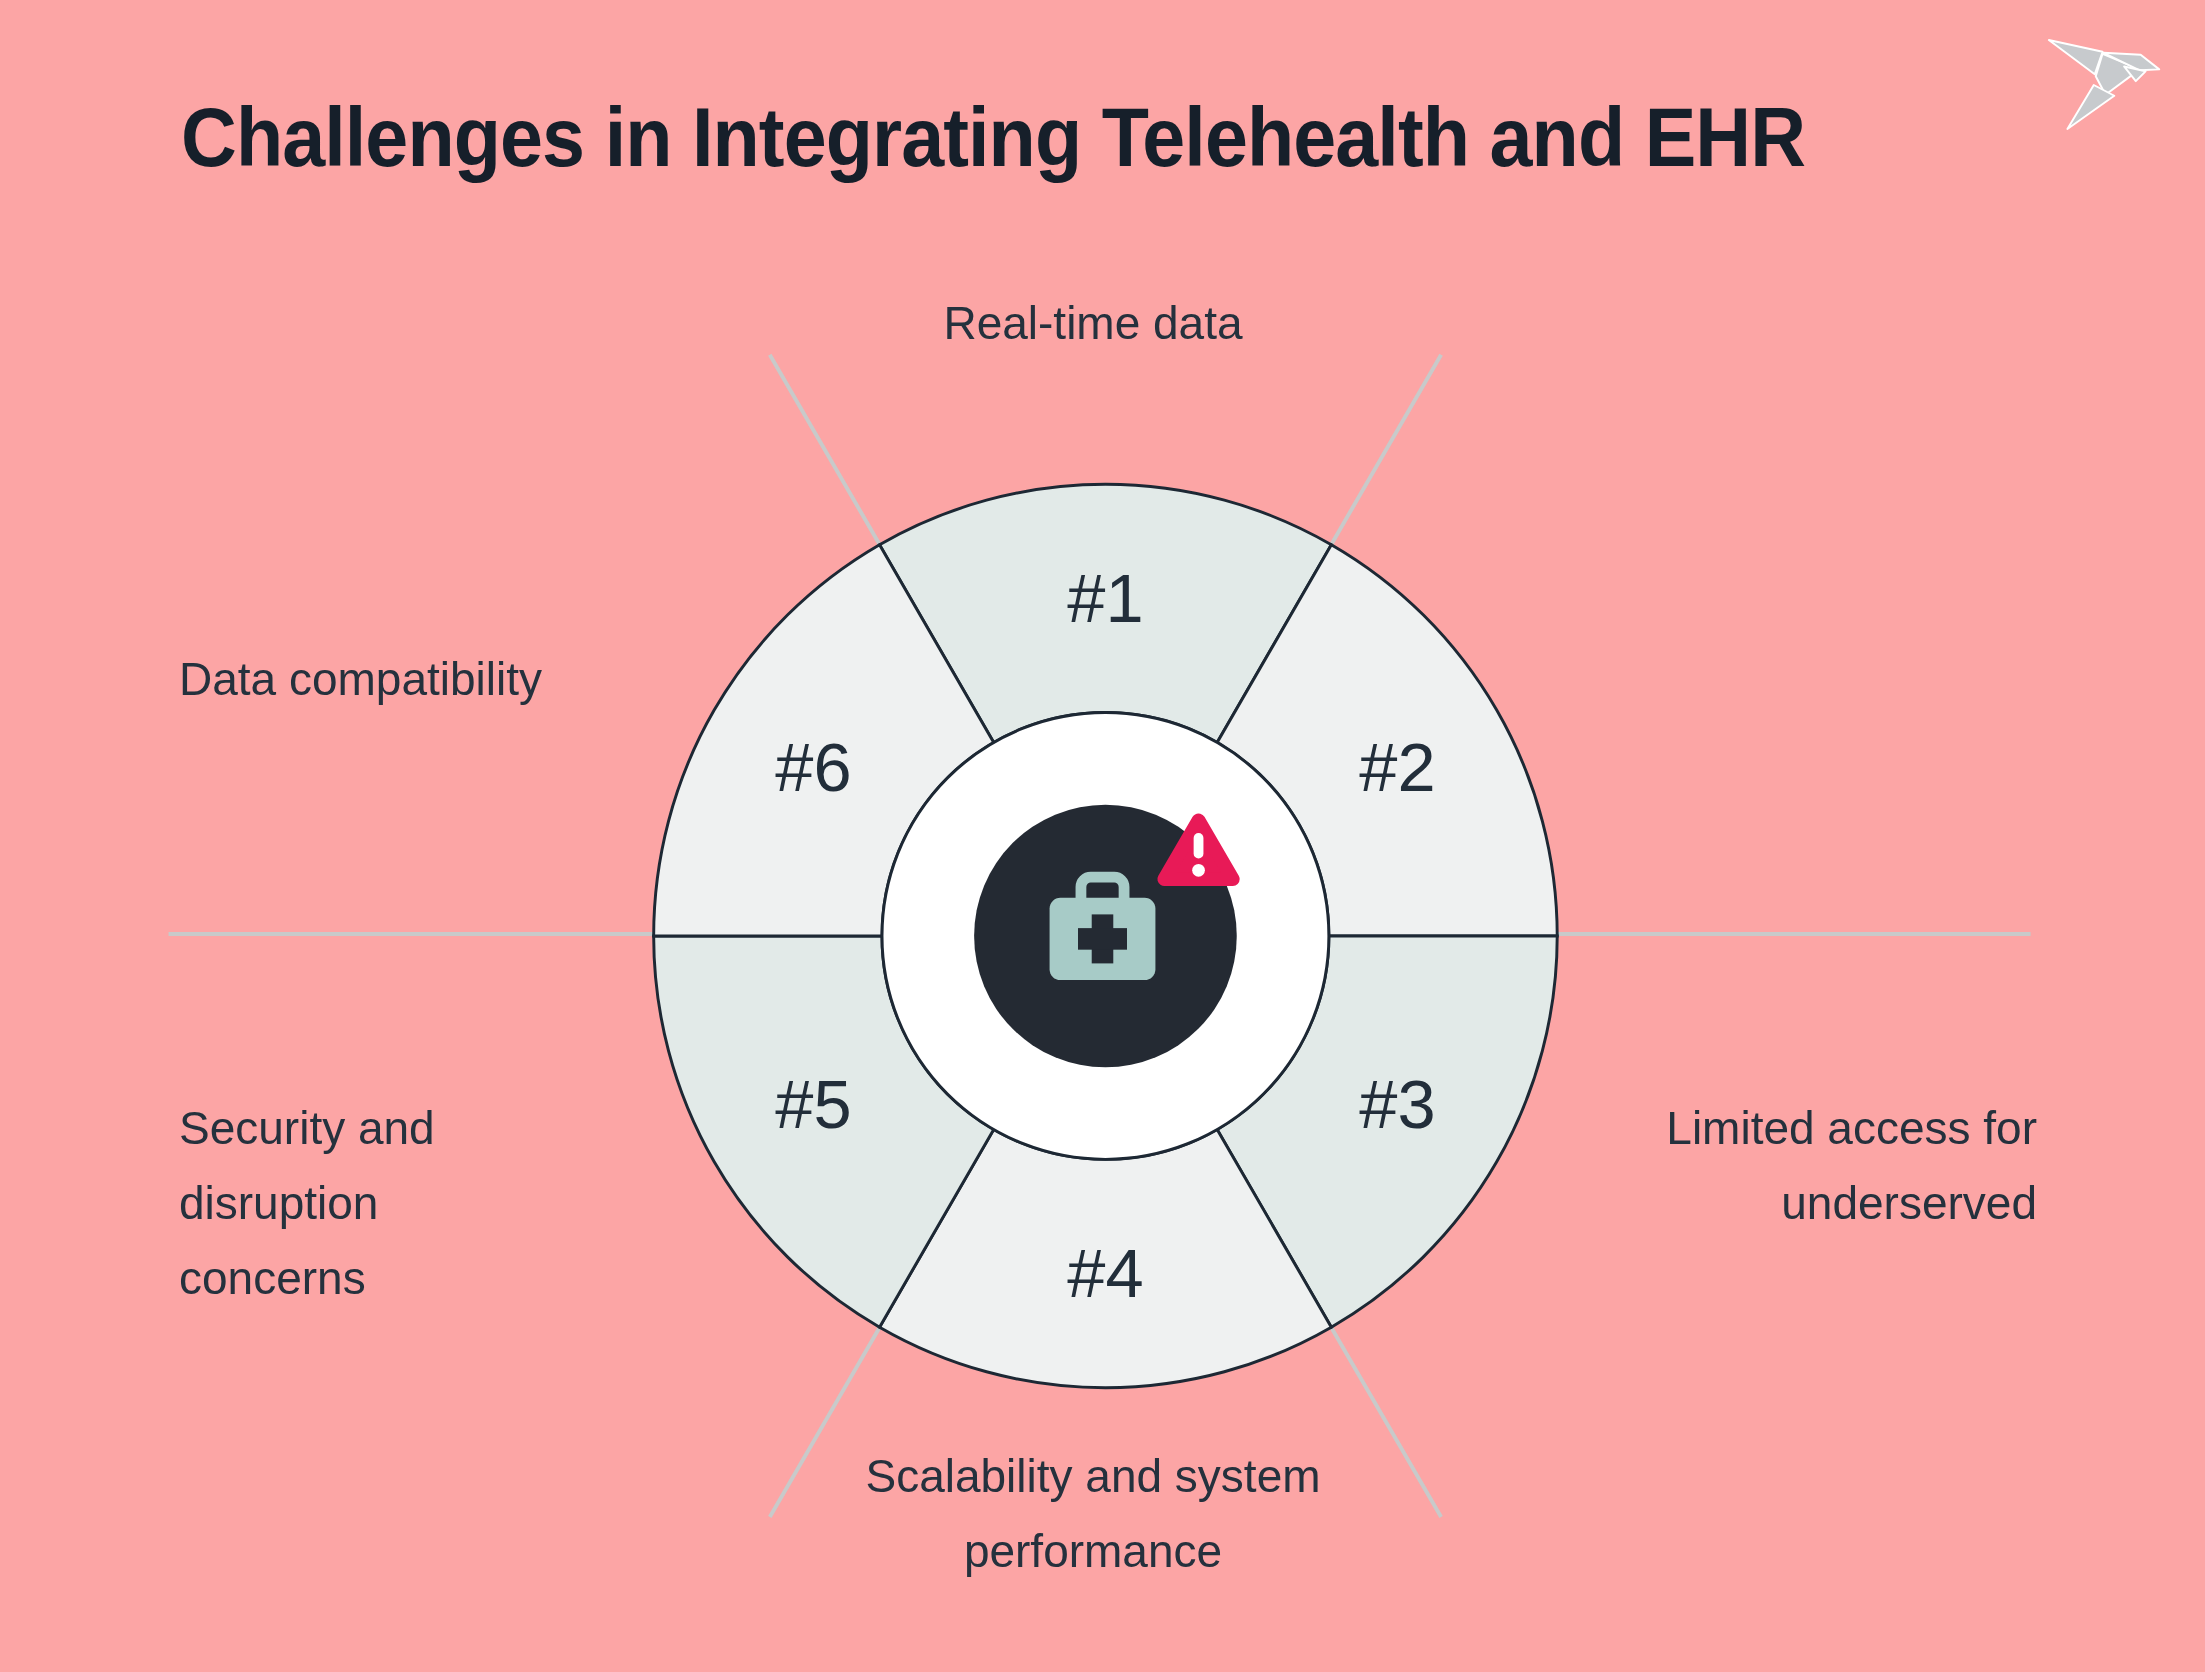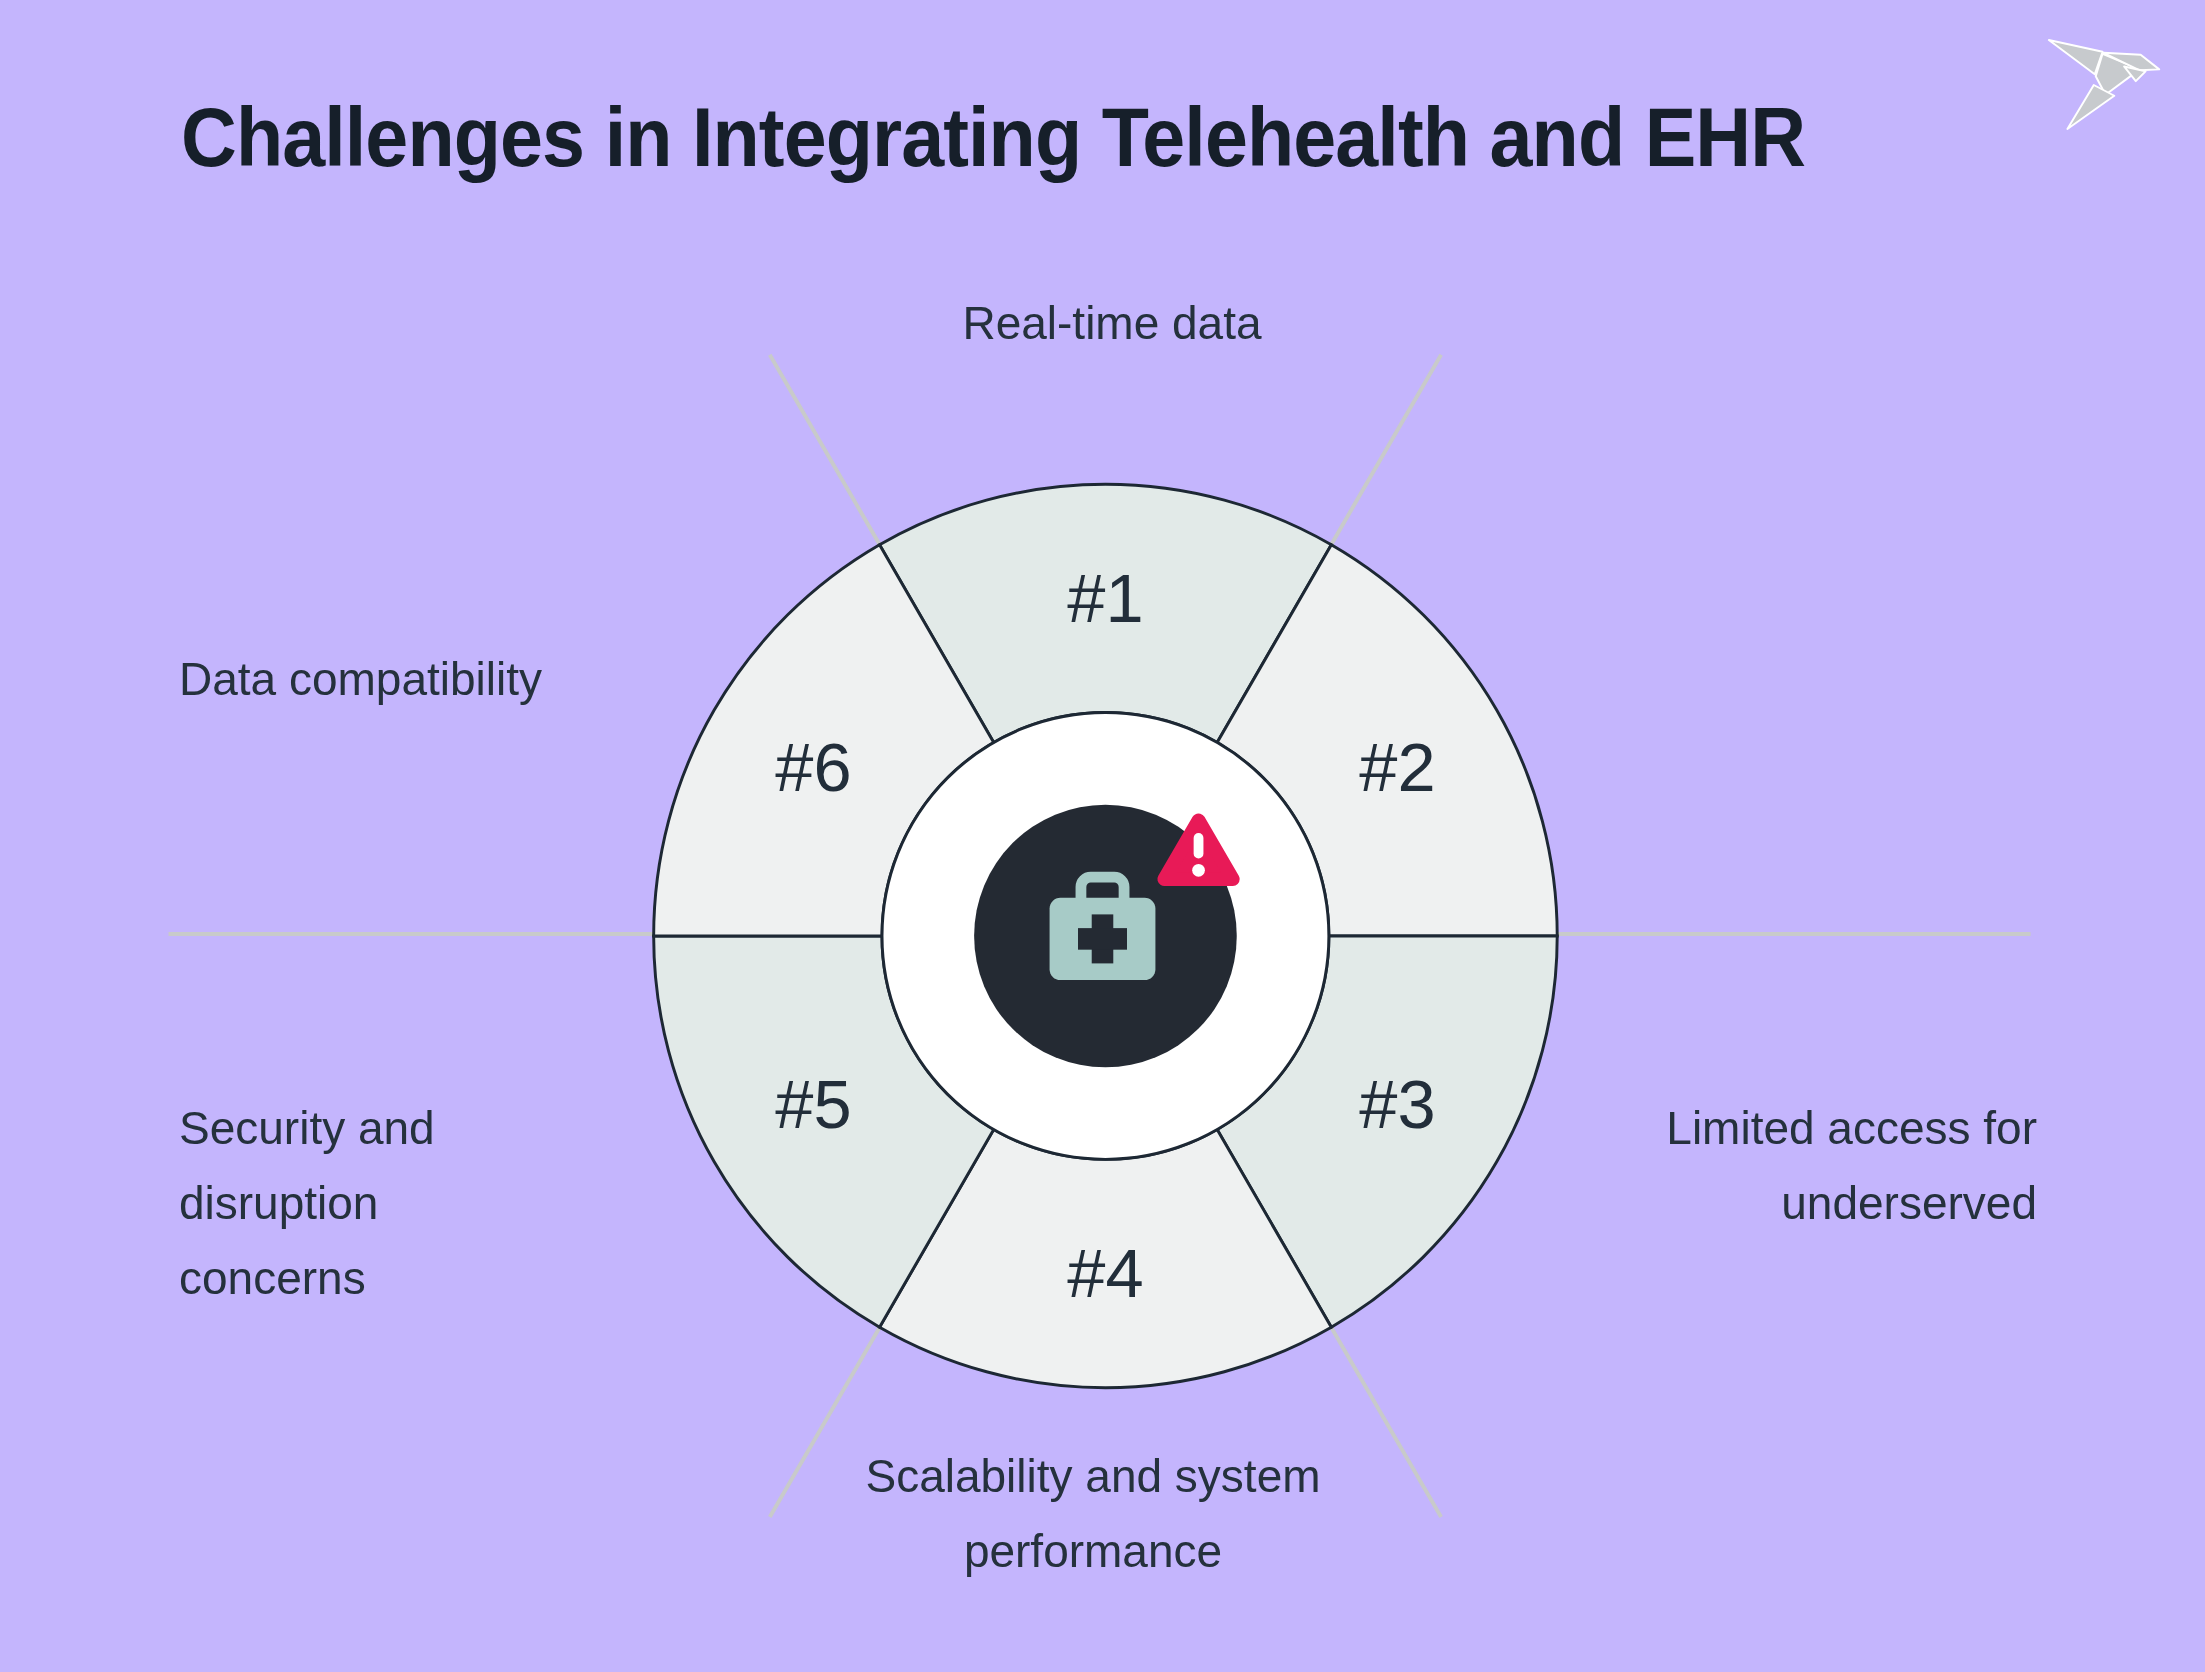--- a/index.html
+++ b/index.html
@@ -1,18 +1,18 @@
 <!DOCTYPE html>
 <html><head>
 <meta charset="utf-8">
 <style>
   html,body { margin:0; padding:0; background:#ffffff; }
   .page {
     position:relative; width:2205px; height:1672px;
-    background:#c4b5fd; overflow:hidden;
+    background:#fca5a5; overflow:hidden;
     font-family:"Liberation Sans", sans-serif;
   }
   .title {
     position:absolute; left:181px; top:94px; margin:0;
     font-size:84px; line-height:86px; font-weight:700;
     letter-spacing:-1px; color:#161f2a; white-space:nowrap;
     transform:scaleX(0.92); transform-origin:0 50%;
   }
   .logo { position:absolute; left:2042px; top:35px; width:127px; height:100px; }
   .wheel-svg { position:absolute; left:0; top:0; }
@@ -23,21 +23,21 @@
   .inner-circle { fill:#ffffff; stroke:#1d2834; stroke-width:3; }
   .seg-num {
     font-family:"Liberation Sans", sans-serif; font-size:70px; font-weight:400;
     fill:#222e3a; text-anchor:middle;
   }
   .lbl {
     position:absolute; font-size:46px; line-height:75px;
     color:#25313d; font-weight:400;
   }
   .lbl span { display:block; }
-  .lbl-top    { left:754px;  top:286px;  width:716px; text-align:center; }
+  .lbl-top    { left:735px;  top:286px;  width:716px; text-align:center; }
   .lbl-rtop   { right:172px; top:642px;  text-align:right; }
   .lbl-rbot   { right:168px; top:1091px; text-align:right; }
   .lbl-bottom { left:735px;  top:1439px; width:716px; text-align:center; }
   .lbl-lbot   { left:179px;  top:1091px; text-align:left; }
   .lbl-ltop   { left:179px;  top:642px;  text-align:left; }
 </style>
 </head>
 <body>
 
 <div class="page">

